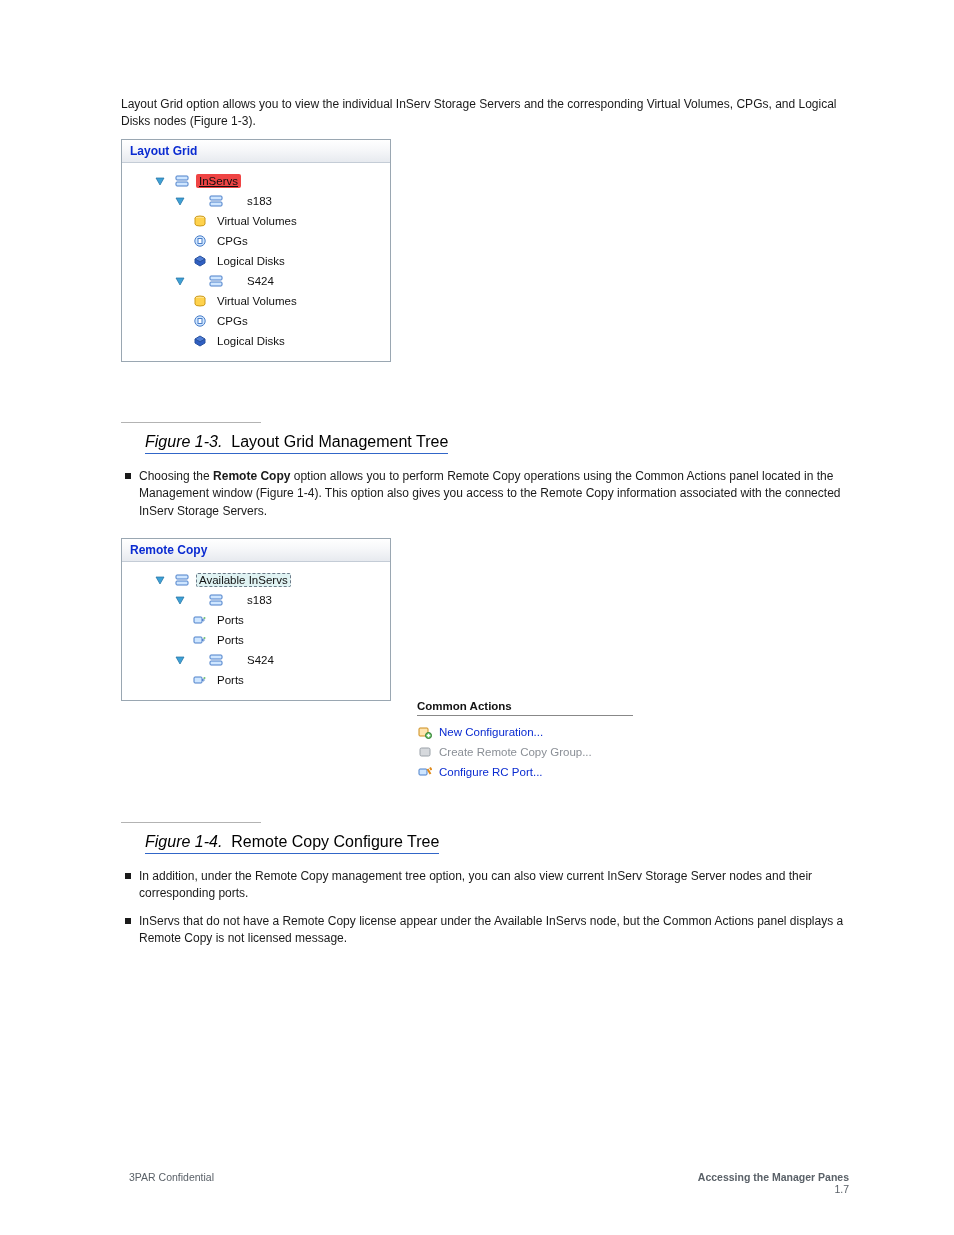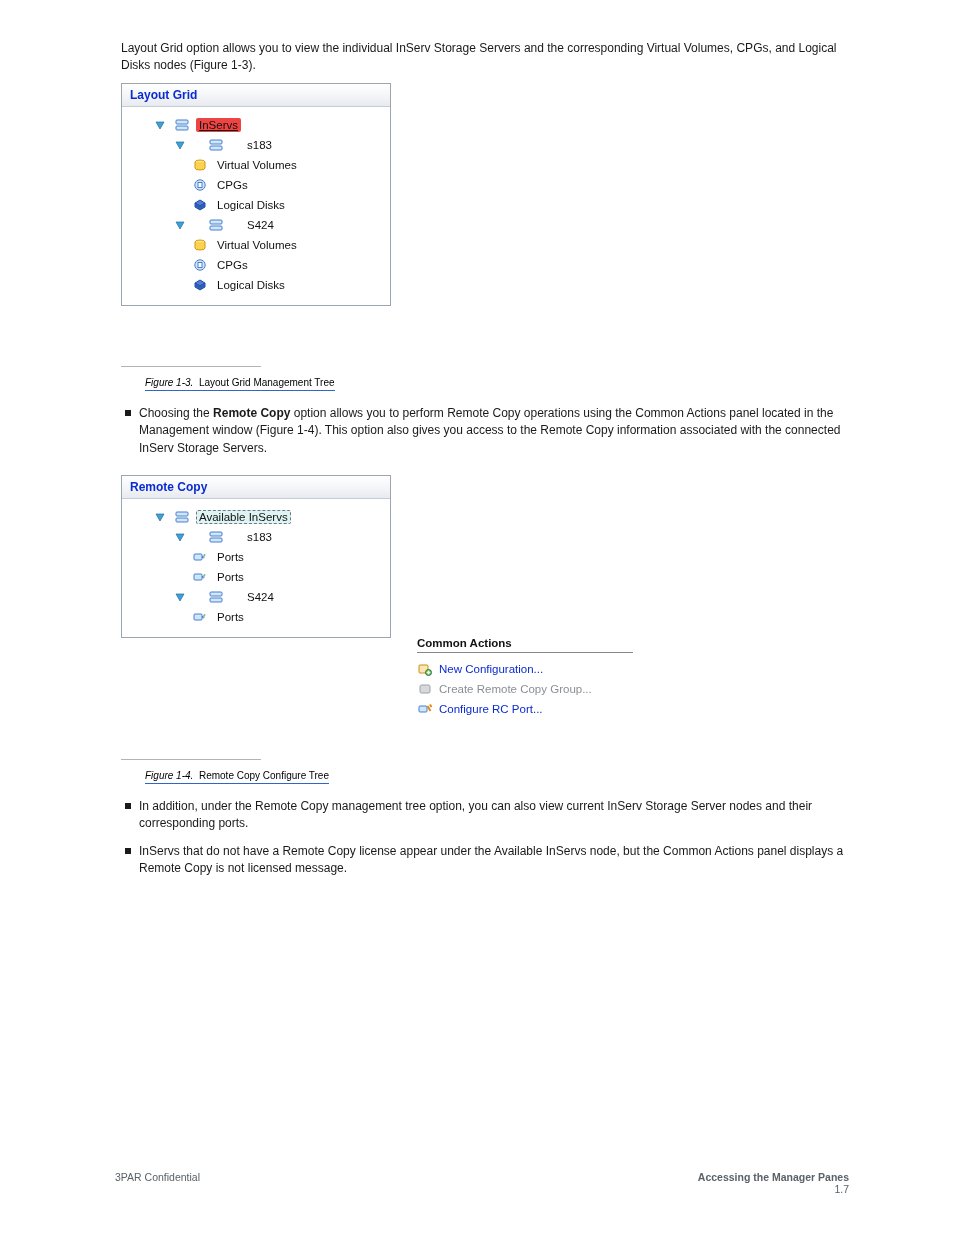--- a/index.html
+++ b/index.html
@@ -1,17 +1,17 @@
 <!DOCTYPE html>
 <html><head>
 <meta charset="utf-8">
 <style>
   * { box-sizing: border-box; }
   html, body { margin: 0; padding: 0; background: #fff; font-family: Verdana, Geneva, sans-serif; font-size: 12px; color: #000; }
-  .page { width: 936px; min-height: 1235px; margin: 0 auto; position: relative; padding: 40px 96px 60px 112px; }
+  .page { width: 936px; min-height: 1235px; margin: 0 auto; position: relative; padding: 96px 96px 60px 112px; }
 
   .body-text { font-size: 12px; line-height: 1.45; color: #1a1a1a; }
 
   
   .panel { width: 270px; border: 1px solid #9aa7b2; background: #fff; margin: 8px 0 14px 0; }
   .panel-header { font-family: Tahoma, sans-serif; font-size: 12px; font-weight: bold; color: #0a2bd1; padding: 4px 8px 4px 8px;
     background: linear-gradient(180deg, #ffffff 0%, #f6f7f9 45%, #e7eaef 100%); border-bottom: 1px solid #c4ccd6; }
   .tree { font-family: Tahoma, sans-serif; font-size: 11.5px; color: #111; padding: 8px 6px 10px 10px; }
   .node { display: flex; align-items: center; gap: 6px; padding: 2px 0; white-space: nowrap; }
   .node .lbl { padding: 1px 3px; border-radius: 2px; }
@@ -21,40 +21,40 @@
   .indent2 { padding-left: 40px; gap: 20px; }
   .indent3 { padding-left: 60px; }
 
   
   .ic { width: 16px; height: 16px; display: inline-flex; align-items: center; justify-content: center; }
   svg { display: block; }
 
   
   .caption { margin-top: 8px; }
   .caption .cap-dash { border-top: 1px solid #b3b3b3; width: 140px; margin-bottom: 10px; }
-  .caption-row { font-size: 10px; }
+  .caption-row { font-size: 16px; }
   .caption-row em { font-style: italic; }
   .cap-underline { border-bottom: 1px solid #3166c8; display: inline-block; padding-bottom: 2px; }
 
   .bullet-block { margin: 14px 0 8px 4px; }
   .bullet-row { display: flex; gap: 8px; margin: 2px 0 10px 0; }
   .square-bullet { width: 6px; height: 6px; background: #1a1a1a; margin-top: 5px; flex: 0 0 auto; }
   .bullet-row .body-text { flex: 1 1 auto; }
   .bold { font-weight: 700; }
 
   
   .common-actions { width: 216px; border: none; font-family: Tahoma, sans-serif; font-size: 11.5px; }
   .ca-title { font-weight: 700; color: #111; border-bottom: 1px solid #888; padding: 0 0 3px 0; margin-bottom: 6px; }
   .ca-item { display: flex; align-items: center; gap: 6px; padding: 2px 0; }
   .ca-item.enabled .txt { color: #0a2bd1; }
   .ca-item.disabled .txt { color: #8a8f96; }
 
   .two-col { display: flex; align-items: flex-start; gap: 26px; }
 
-  .footer { position: absolute; bottom: 40px; left: 106px; right: 96px; display: flex; justify-content: space-between; font-size: 10.5px; color: #5a6168; }
+  .footer { position: absolute; bottom: 40px; left: 120px; right: 96px; display: flex; justify-content: space-between; font-size: 10.5px; color: #5a6168; }
   .footer .left { }
   .footer .right { text-align: right; }
   .footer .right .line1 { font-weight: 700; }
 </style>
 </head>
 <body>
 
 <div class="page">
 
   <div class="body-text" style="margin-bottom:6px;">Layout Grid option allows you to view the individual InServ Storage Servers and the corresponding Virtual Volumes, CPGs, and Logical Disks nodes (Figure 1-3).</div>

